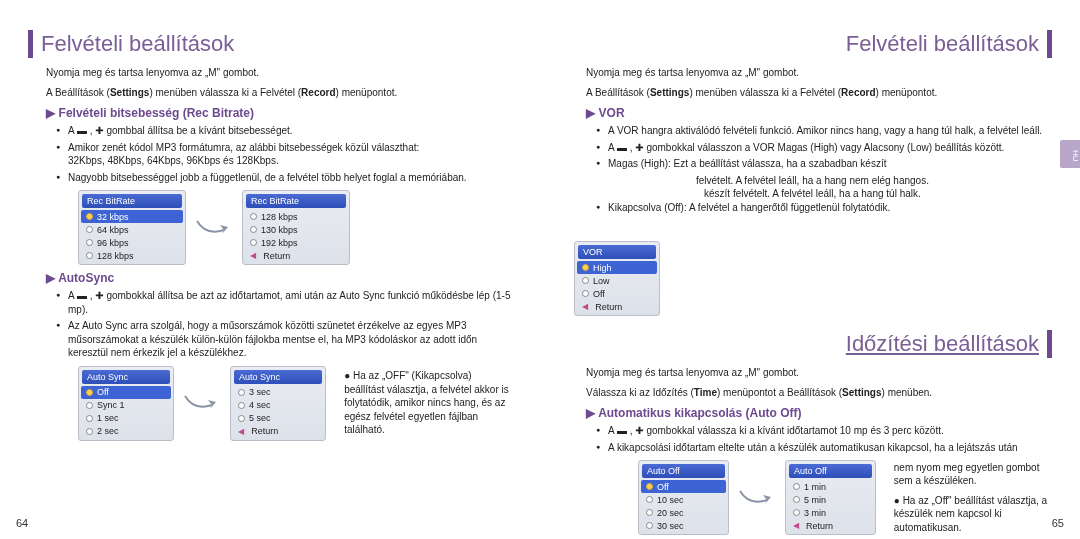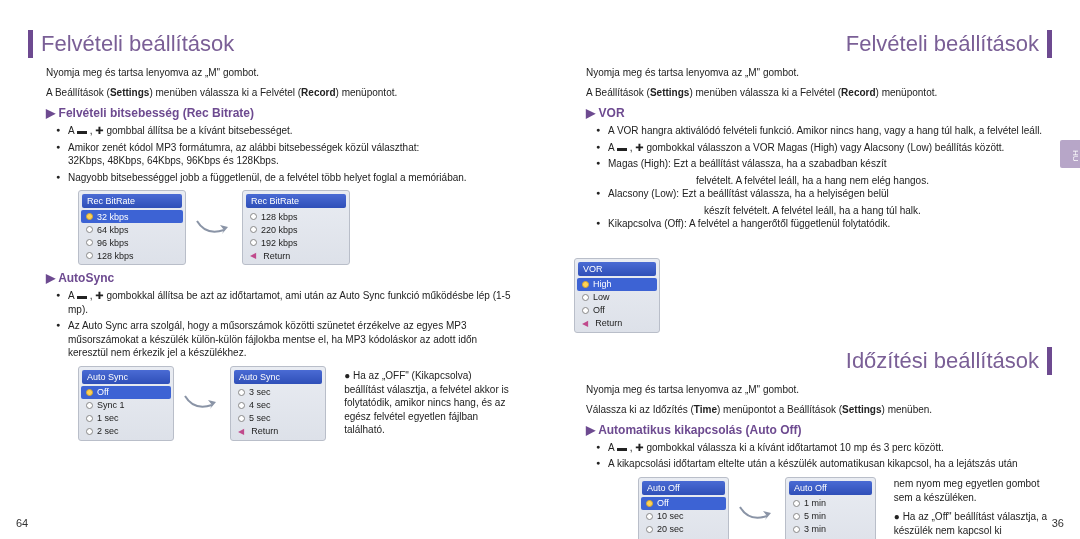--- a/index.html
+++ b/index.html
@@ -83,21 +83,21 @@
           <path d="M28 12 l-4 -5 l8 2 l-6 7 z" fill="#8a94a6"></path>
         </svg></div>
     <div class="win">
       <div class="win-title">Rec BitRate</div>
       <div class="item">
           <span class="dot"></span>
           <span>128 kbps</span>
         </div>
       <div class="item">
           <span class="dot"></span>
-          <span>220 kbps</span>
+          <span>130 kbps</span>
         </div>
       <div class="item">
           <span class="dot"></span>
           <span>192 kbps</span>
         </div>
       <div class="item ret">Return</div>
     </div>
   </div>
 
   <div class="section-head"><span class="arrow">▶</span> <span>AutoSync</span></div>
@@ -166,23 +166,20 @@
 
   <div class="section-head"><span class="arrow">▶</span> <span>VOR</span></div>
   <div class="flex-row">
     <div style="flex:1">
       <ul class="bul">
         <li>A VOR hangra aktiválódó felvételi funkció. Amikor nincs hang, vagy a hang túl halk, a felvétel leáll.</li>
         <li>A ▬ , ✚ gombokkal válasszon a VOR Magas (High) vagy Alacsony (Low) beállítás között.</li>
         <li><span>Magas (High): Ezt a beállítást válassza, ha a szabadban készít</span></li>
       </ul>
       <div class="row-sub">felvételt. A felvétel leáll, ha a hang nem elég hangos.</div>
-      <ul class="bul">
-          <li><span>Alacsony (Low): Ezt a beállítást válassza, ha a helyiségen belül</span></li>
-        </ul>
       <div class="row-sub2">készít felvételt. A felvétel leáll, ha a hang túl halk.</div>
       <ul class="bul">
           <li>Kikapcsolva (Off): A felvétel a hangerőtől függetlenül folytatódik.</li>
         </ul>
     </div>
     <div class="win" style="width:86px;margin-left:6px;margin-top:24px;">
       <div class="win-title">VOR</div>
       <div class="item sel">
           <span class="dot"></span>
           <span>High</span>
@@ -192,21 +189,21 @@
           <span>Low</span>
         </div>
       <div class="item">
           <span class="dot"></span>
           <span>Off</span>
         </div>
       <div class="item ret">Return</div>
     </div>
   </div>
 
-  <div class="title right" style="margin-top:14px;">
+  <div class="title right" style="margin-top:14px;text-decoration:underline;">
     <span>Időzítési beállítások</span>
     <span class="bar r"></span>
   </div>
   <div class="intro">Nyomja meg és tartsa lenyomva az „M" gombot.</div>
   <div class="intro">
     <span>Válassza ki az Időzítés (</span><span class="bold">Time</span><span>) menüpontot a Beállítások (</span><span class="bold">Settings</span><span>) menüben.</span>
   </div>
 
   <div class="section-head"><span class="arrow">▶</span> <span>Automatikus kikapcsolás (Auto Off)</span></div>
   <ul class="bul">
@@ -256,14 +253,14 @@
     </div>
     <div class="note-right">
       <div class="txt">
         <div>nem nyom meg egyetlen gombot sem a készüléken.</div>
         <div style="margin-top:6px;"><span>● </span><span>Ha az „Off" beállítást választja, a készülék nem kapcsol ki automatikusan.</span></div>
       </div>
     </div>
   </div>
 
   <div class="side-tab">HU</div>
-  <div class="pagenum right">36</div>
+  <div class="pagenum right">65</div>
 </div>
 
 </body></html>

